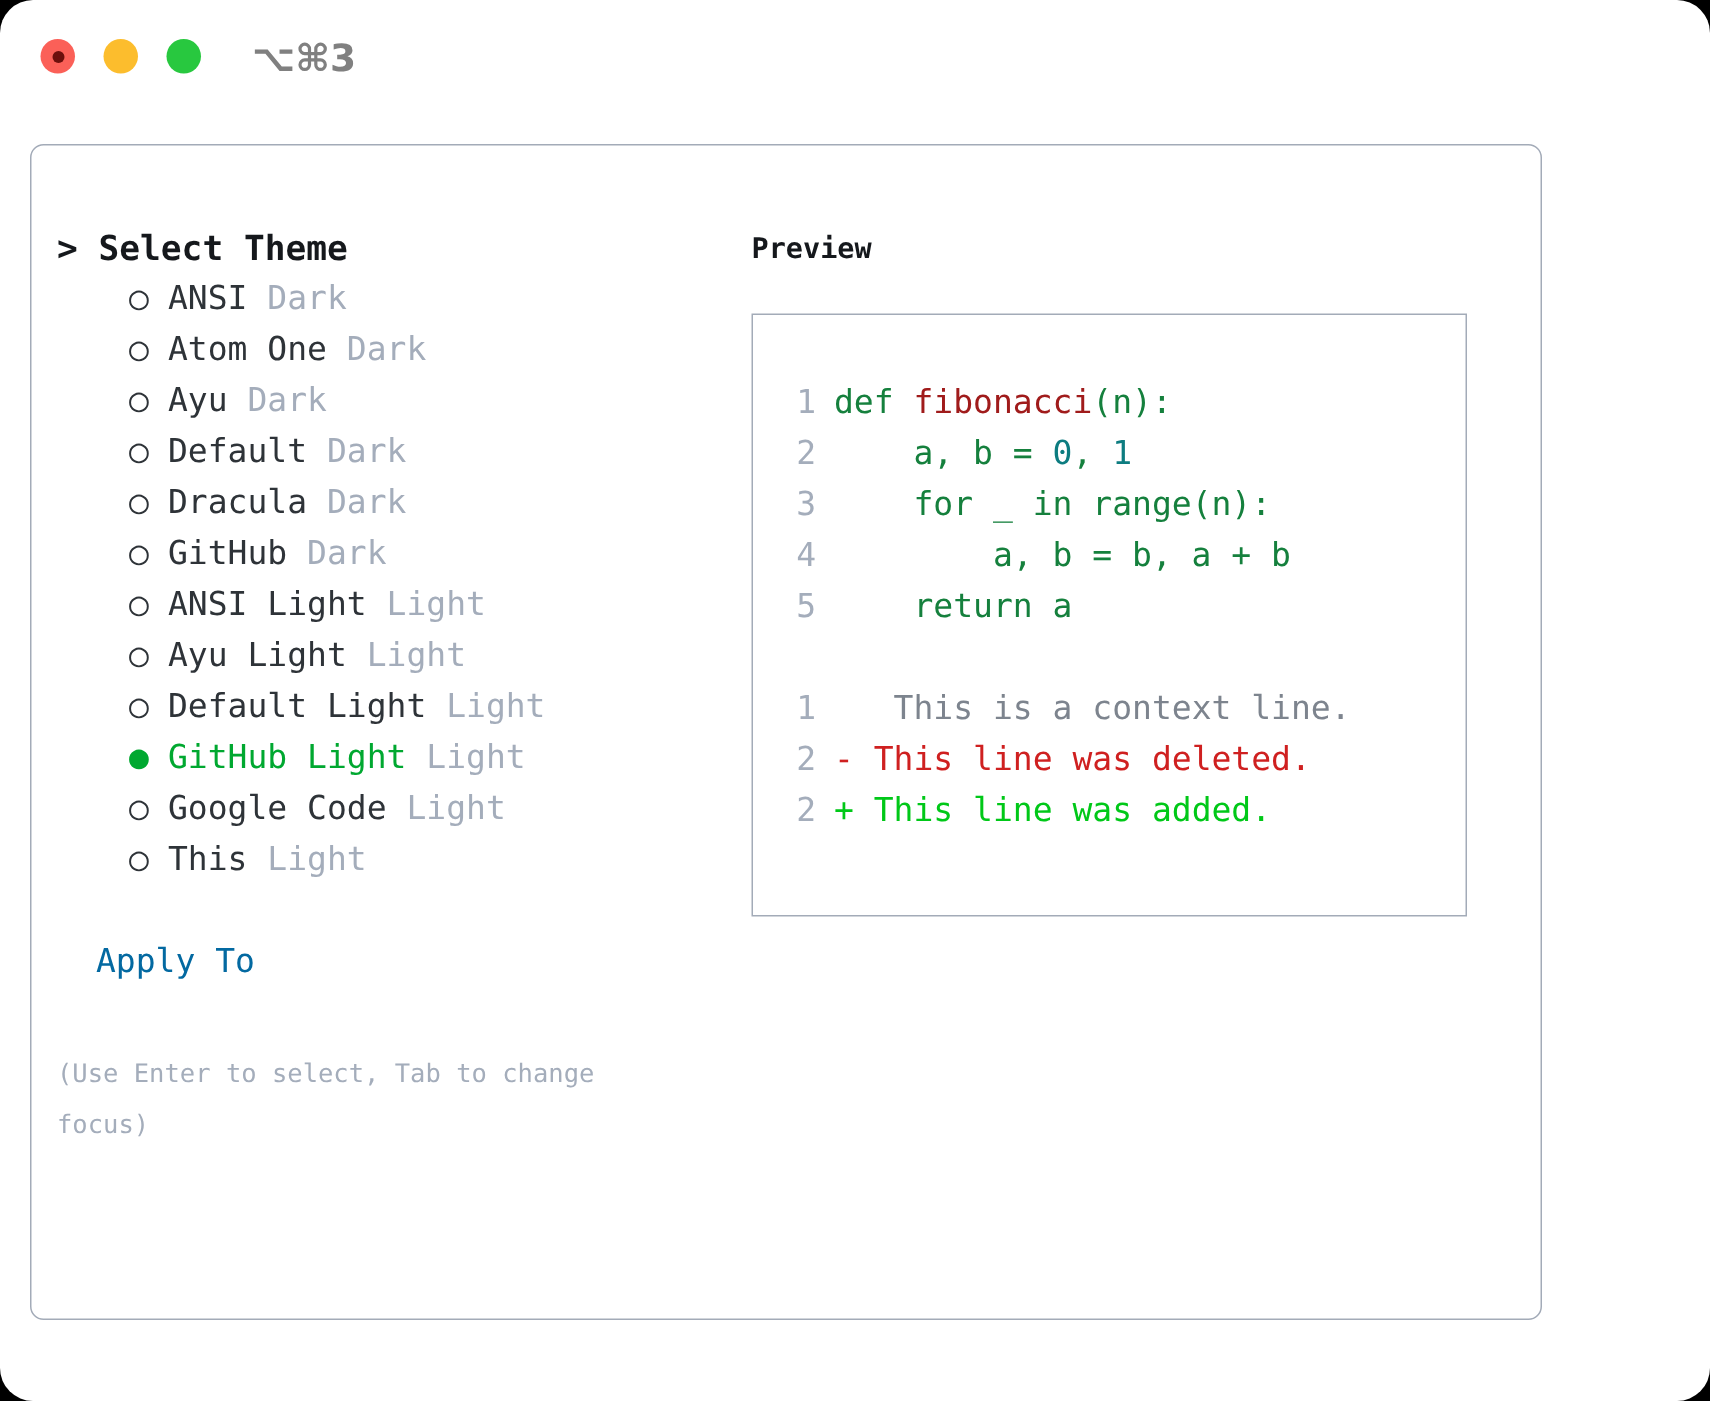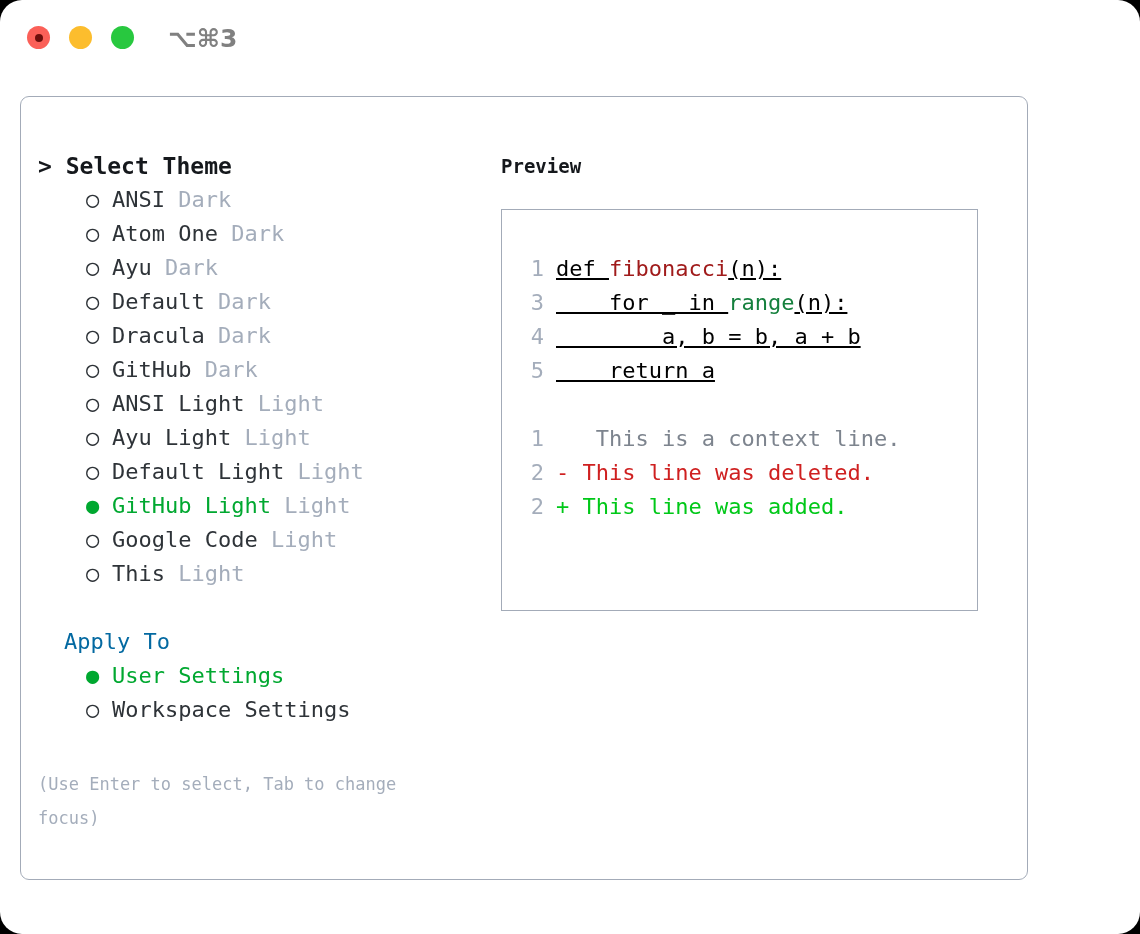--- a/index.html
+++ b/index.html
@@ -174,21 +174,21 @@
   }
 
   .code .ln {
     color: #a4adbb;
     display: inline-block;
     width: 22px;
     text-align: right;
     margin-right: 12px;
   }
 
-  .tok-plain { color: #000000; text-decoration: underline; }
+  .tok-plain { color: #15803d; }
   .tok-fn    { color: #a01b1b; }
   .tok-num   { color: #0d7c80; }
   .tok-call  { color: #15803d; }
 
   .blank-line { height: 34px; }
 
   .diff-ctx  { color: #7d848e; }
   .diff-del  { color: #cf2020; }
   .diff-add  { color: #00c818; }
 </style>
@@ -222,33 +222,30 @@
             <div class="row"><span class="marker">○</span><span class="name">Ayu Light</span><span class="variant"> Light</span></div>
             <div class="row"><span class="marker">○</span><span class="name">Default Light</span><span class="variant"> Light</span></div>
             <div class="row selected"><span class="marker">●</span><span class="name">GitHub Light</span><span class="variant"> Light</span></div>
             <div class="row"><span class="marker">○</span><span class="name">Google Code</span><span class="variant"> Light</span></div>
             <div class="row"><span class="marker">○</span><span class="name">This</span><span class="variant"> Light</span></div>
           </div>
 
         <div class="section-gap"></div>
 
         <div class="apply-heading">Apply To</div>
-        <div id="apply-list">
-            <div class="row selected"><span class="marker">●</span><span class="name">User Settings</span></div>
-            <div class="row"><span class="marker">○</span><span class="name">Workspace Settings</span></div>
-          </div>
 
         <div class="hint">(Use Enter to select, Tab to change focus)</div>
       </div>
 
       <div class="right-col">
         <div class="preview-heading">Preview</div>
         <div class="preview-box">
           <div id="code-block">
               <div class="code"><span class="ln">1</span><span class="tok-plain">def </span><span class="tok-fn">fibonacci</span><span class="tok-plain">(n):</span></div>
+              <div class="code"><span class="ln">2</span><span class="tok-plain">    a, b = </span><span class="tok-num">0</span><span class="tok-plain">, </span><span class="tok-num">1</span></div>
               <div class="code"><span class="ln">3</span><span class="tok-plain">    for _ in </span><span class="tok-call">range</span><span class="tok-plain">(n):</span></div>
               <div class="code"><span class="ln">4</span><span class="tok-plain">        a, b = b, a + b</span></div>
               <div class="code"><span class="ln">5</span><span class="tok-plain">    return a</span></div>
             </div>
           <div class="blank-line"></div>
           <div id="diff-block">
               <div class="code"><span class="ln">1</span><span class="diff-ctx"> </span><span class="diff-ctx">  This is a context line.</span></div>
               <div class="code"><span class="ln">2</span><span class="diff-del">-</span><span class="diff-del"> This line was deleted.</span></div>
               <div class="code"><span class="ln">2</span><span class="diff-add">+</span><span class="diff-add"> This line was added.</span></div>
             </div>

